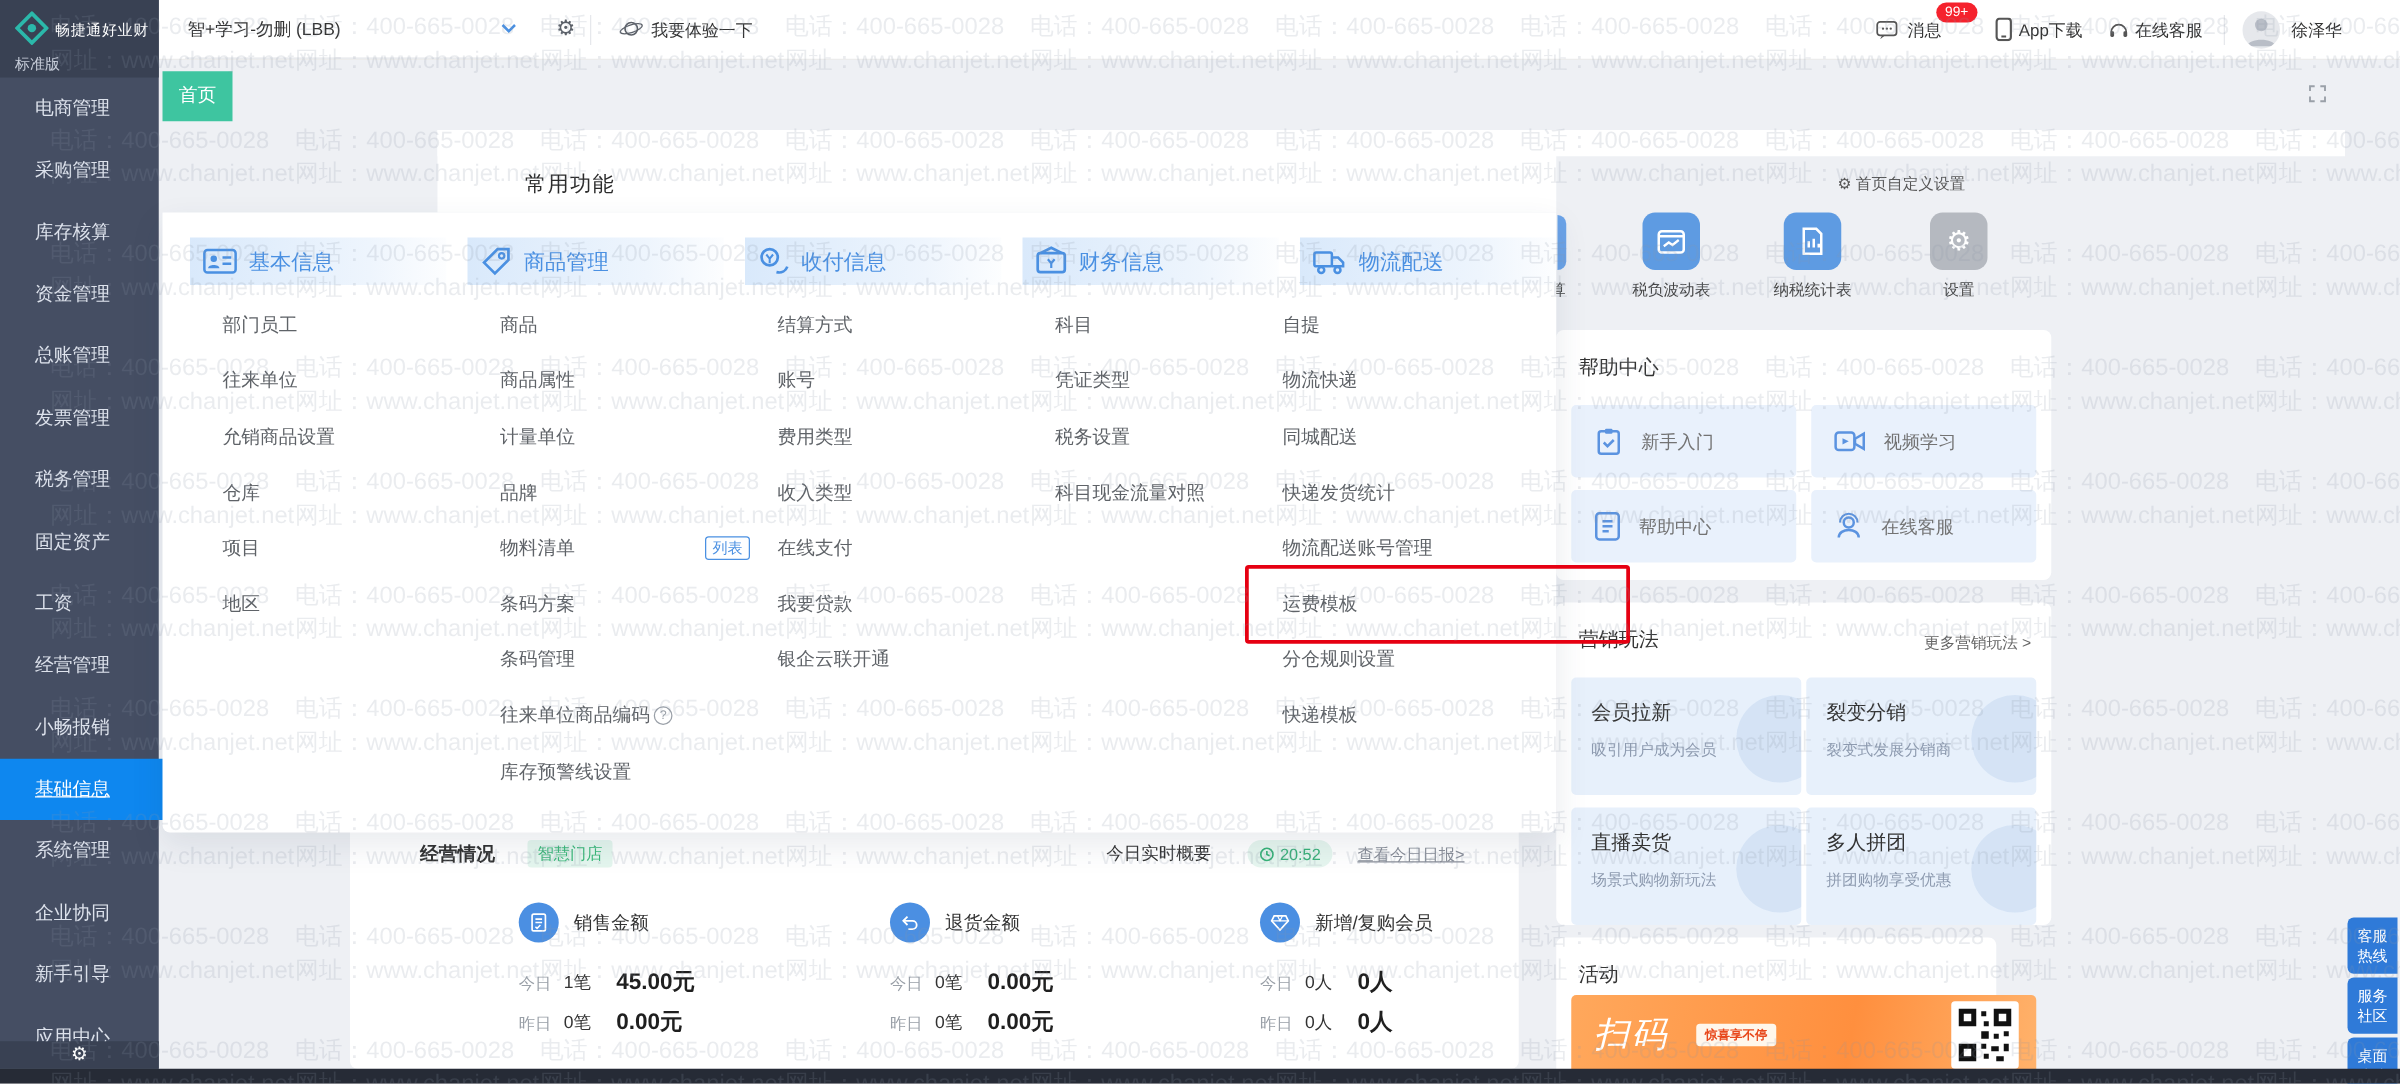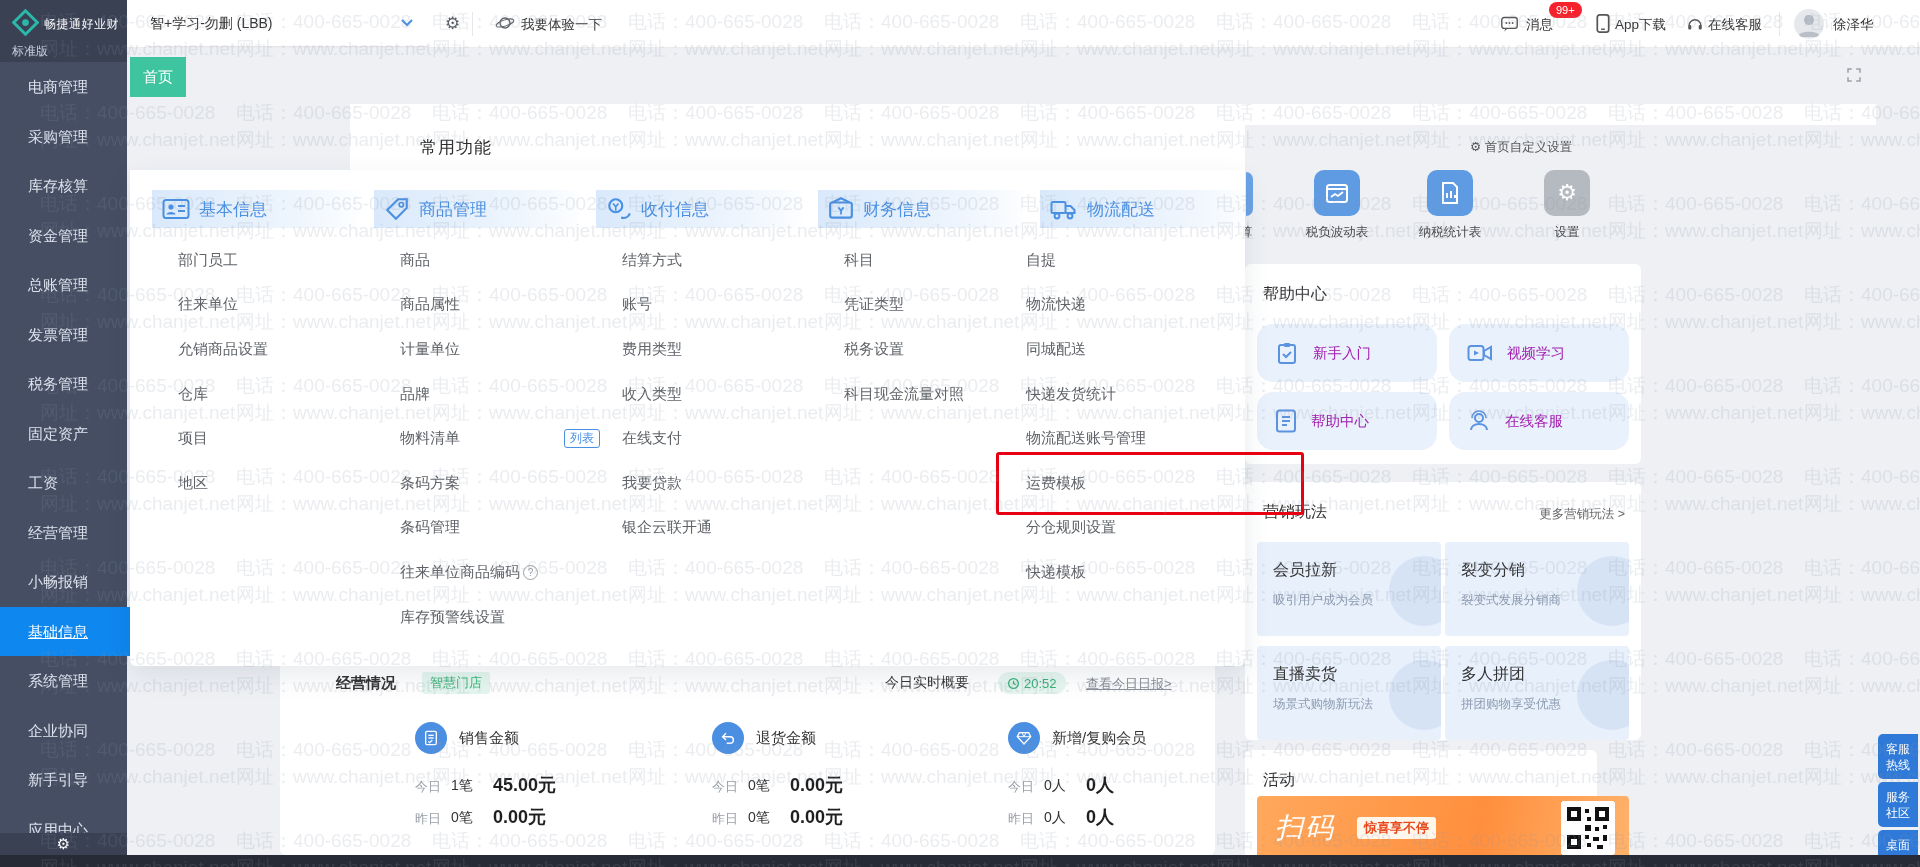--- a/index.html
+++ b/index.html
@@ -66,34 +66,34 @@
   .app-icon { position:absolute; top:170px; width:46px; height:46px; border-radius:10px; background:#5e9be2; color:#fff; display:flex; align-items:center; justify-content:center; z-index:3; cursor:pointer; }
   .app-icon.gray { background:#b5b9c0; font-size:22px; }
   .app-label { position:absolute; top:224px; font-size:12.5px; color:#444; width:90px; text-align:center; z-index:3; }
   #app-sliver { position:absolute; left:1246px; top:172px; width:7px; height:44px; background:#6ba3e8; border-radius:0 8px 8px 0; z-index:3; }
   #app-sliver-label { position:absolute; left:1240px; top:224px; font-size:12.5px; color:#444; z-index:3; }
 
   
   .card { position:absolute; background:#fff; border-radius:6px; z-index:3; }
   #help-card { left:1245px; top:264px; width:396px; height:200px; }
   .card-title { position:absolute; left:18px; top:20px; font-size:16px; color:#333; }
-  .help-btn { position:absolute; width:180px; height:58px; background:#e9f1fc; border-radius:16px; display:flex; align-items:center; gap:14px; padding-left:18px; font-size:14.5px; color:#a21caf; cursor:pointer; }
+  .help-btn { position:absolute; width:180px; height:58px; background:#e9f1fc; border-radius:4px; display:flex; align-items:center; gap:14px; padding-left:18px; font-size:14.5px; color:#737373; cursor:pointer; }
   .help-btn .hicon { color:#5b93e0; display:flex; }
 
   #marketing-card { left:1245px; top:482px; width:396px; height:258px; }
   #marketing-more { position:absolute; right:16px; top:24px; font-size:12.5px; color:#666; cursor:pointer; }
   .mkt-card { position:absolute; width:184px; height:94px; background:#e7f0fb; border-radius:4px; overflow:hidden; cursor:pointer; }
   .mkt-card::after { content:""; position:absolute; right:-18px; top:14px; width:70px; height:70px; border-radius:50%; background:rgba(120,160,220,.16); }
   .mkt-name { position:absolute; left:16px; top:18px; font-size:16px; color:#333; }
   .mkt-desc { position:absolute; left:16px; top:50px; font-size:12.5px; color:#8e9bb0; }
 
   #activity-card { left:1245px; top:750px; width:352px; height:117px; }
   #activity-banner { position:absolute; left:12px; top:46px; width:372px; height:64px; border-radius:4px; background:linear-gradient(100deg,#ffa85c,#ff8f3e 60%,#ffb26b); display:flex; align-items:center; }
   #banner-main { font-size:28px; font-weight:normal; color:#fff; font-style:italic; margin-left:18px; letter-spacing:2px; }
-  #banner-sub { margin-left:22px; background:#fff7ec; color:#e8491d; font-weight:bold; font-size:13px; padding:2px 7px; border-radius:3px; }
+  #banner-sub { margin-left:22px; background:#fff7ec; color:#e8491d; font-weight:bold; font-size:10px; padding:2px 7px; border-radius:3px; }
   #banner-qr { position:absolute; right:14px; top:5px; width:54px; height:54px; background:#fff; border-radius:3px; display:flex; align-items:center; justify-content:center; }
 
   
   #business-card { left:280px; top:658px; width:935px; height:197px; }
   #biz-title { position:absolute; left:56px; top:16px; font-size:15px; font-weight:600; color:#333; }
   #store-badge { position:absolute; left:142px; top:14px; background:#e4f6ee; color:#3bb87a; font-size:13px; padding:2px 8px; border-radius:3px; }
   #summary-label { position:absolute; left:605px; top:16px; font-size:14px; color:#333; }
   #time-pill { position:absolute; left:718px; top:14px; height:22px; background:#e6f6ef; color:#36b278; border-radius:11px; font-size:13px; display:flex; align-items:center; gap:4px; padding:0 9px; }
   #report-link { position:absolute; left:806px; top:17px; font-size:13px; color:#8a8f99; text-decoration:underline; cursor:pointer; }
   .metric { position:absolute; top:0; width:280px; height:197px; }

